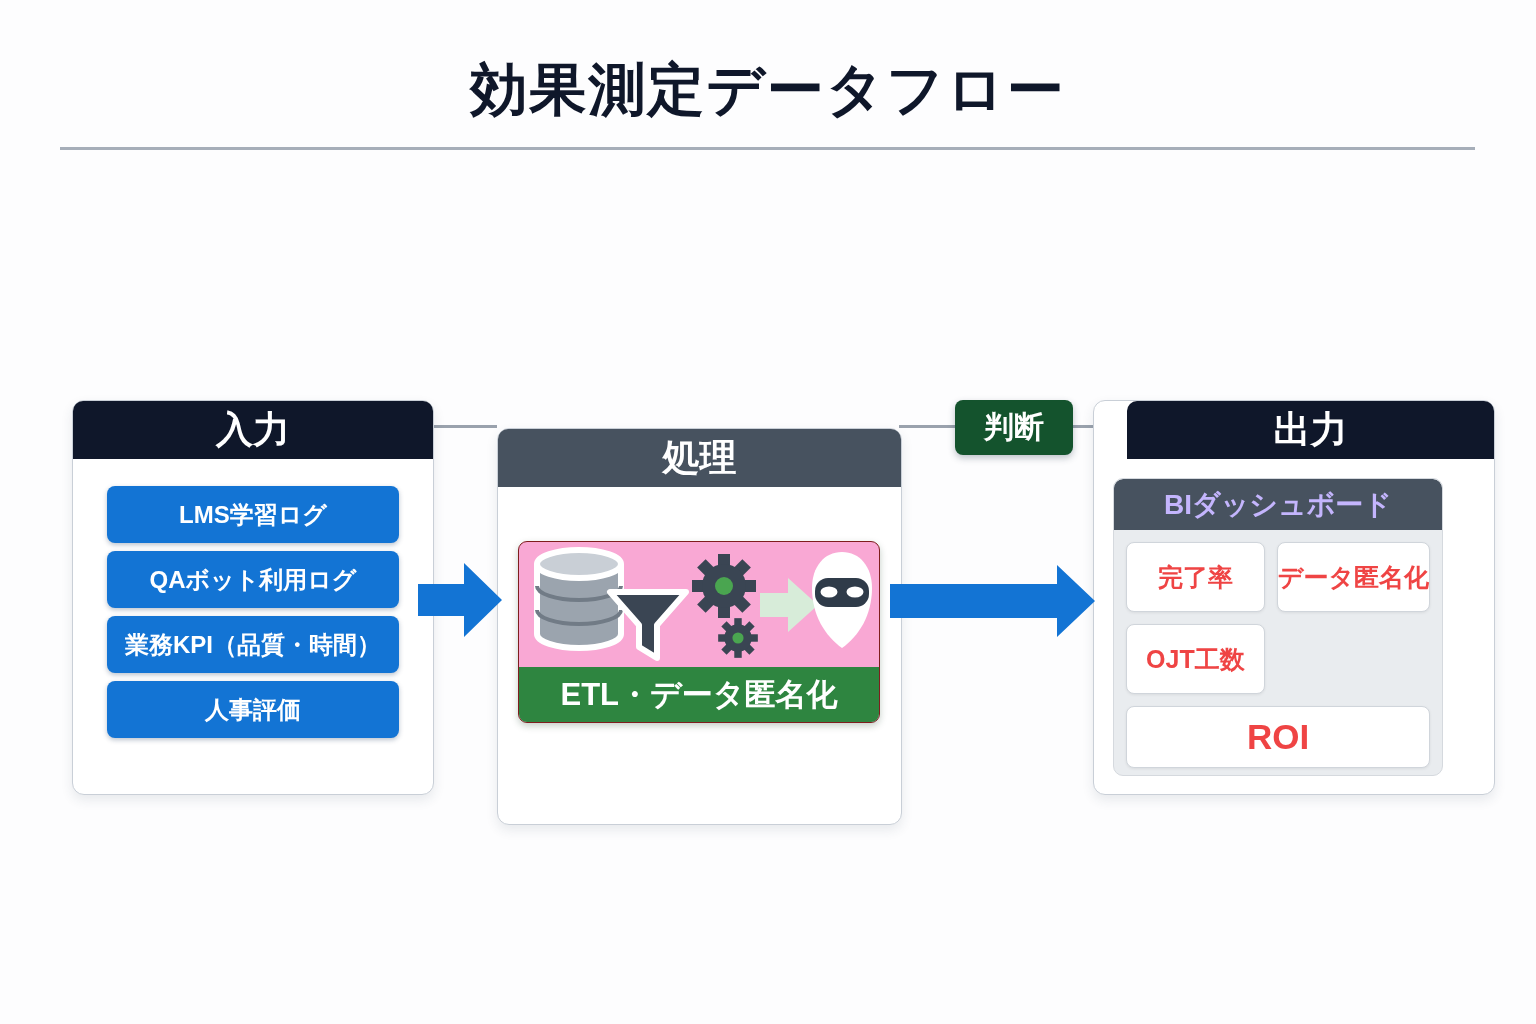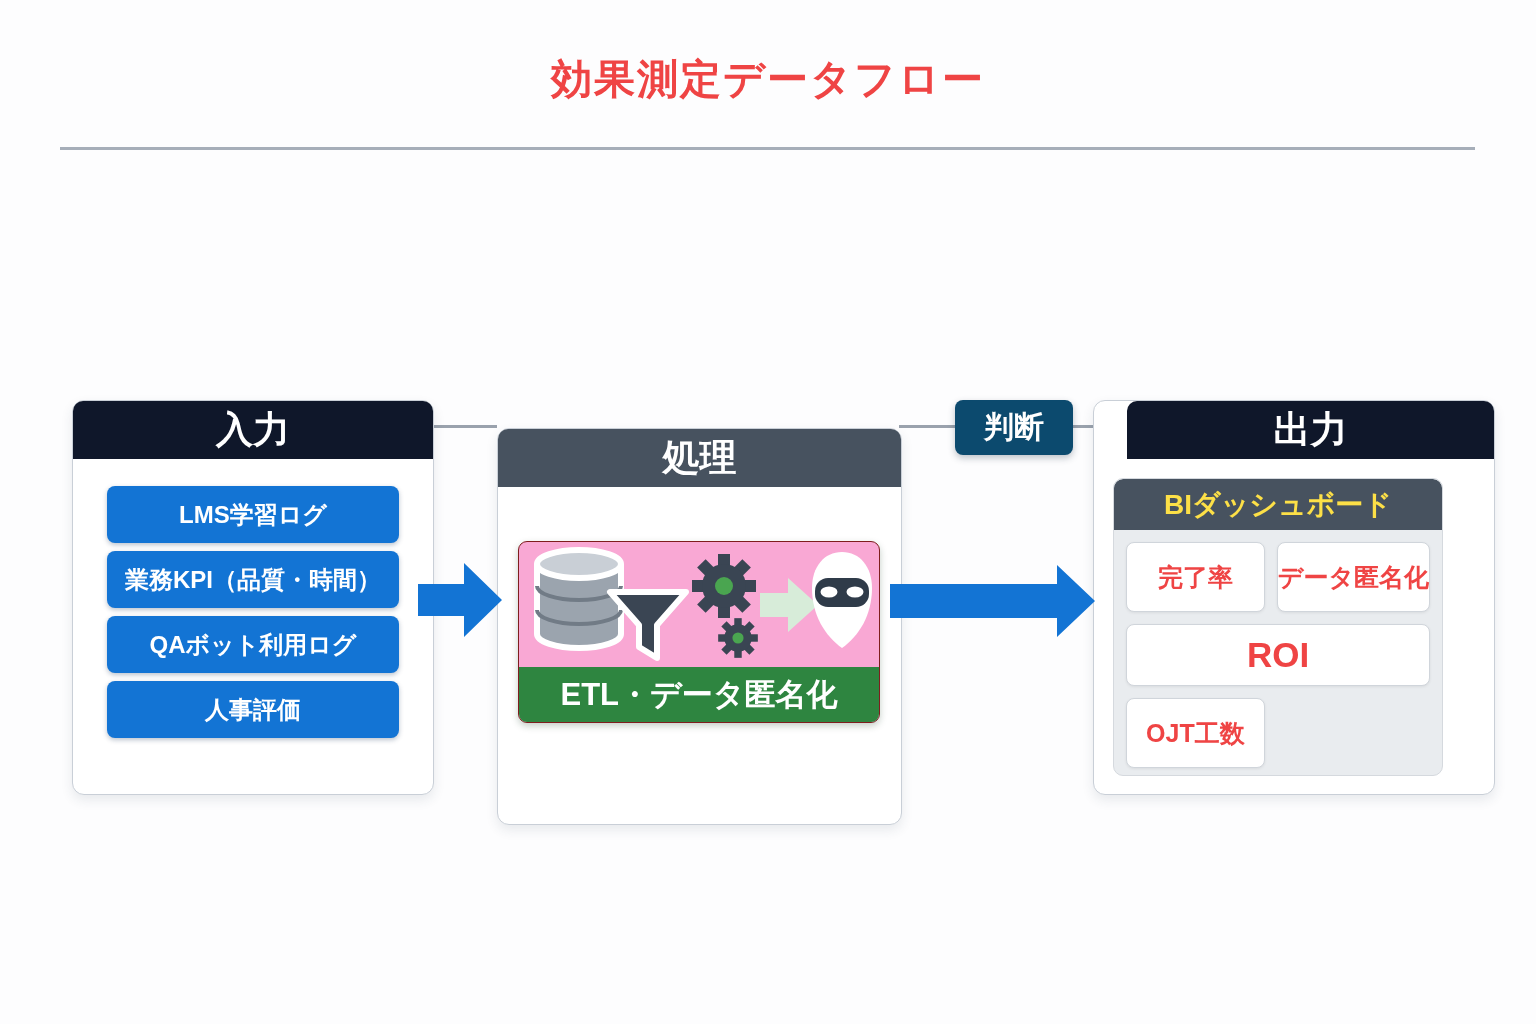--- a/index.html
+++ b/index.html
@@ -1,20 +1,20 @@
 <!DOCTYPE html>
 <html><head>
 <meta charset="utf-8">
 <style>
   html,body{margin:0;padding:0;background:#fdfdfe;}
   body{font-family:"Liberation Sans","DejaVu Sans",sans-serif;}
   .canvas{position:relative;width:1536px;height:1024px;background:#fdfdfe;overflow:hidden;}
 
   .page-title{position:absolute;top:52px;left:0;width:100%;text-align:center;
-    font-size:41px;font-weight:800;color:#ef4444;letter-spacing:2px;}
+    font-size:57px;font-weight:800;color:#0f172a;letter-spacing:2px;}
   .divider{position:absolute;top:147px;left:60px;width:1415px;height:3px;background:#a6aeb9;}
 
   .card{position:absolute;background:#ffffff;border:1.5px solid #c9cfd7;border-radius:12px;
     box-shadow:0 5px 12px rgba(40,55,75,0.10);}
   .card-header{display:flex;align-items:center;justify-content:center;height:58px;
     border-radius:10px 10px 0 0;color:#ffffff;font-weight:800;font-size:37px;}
   .hdr-blue{background:#0f172a;}
   .hdr-slate{background:#47525f;}
 
   .conn{position:absolute;top:425px;height:3px;background:#9aa2ad;}
@@ -28,28 +28,28 @@
   
   .green-box{position:absolute;left:20px;top:112px;width:360px;height:180px;border-radius:9px;
     background:#f9a8d4;border:1px solid #7f1d1d;overflow:hidden;
     box-shadow:0 3px 7px rgba(20,60,30,0.25);}
   .green-icons{position:relative;height:125px;}
   .green-caption{position:absolute;left:0;right:0;bottom:0;height:55px;background:#2e8540;
     color:#ffffff;font-weight:800;font-size:31px;display:flex;align-items:center;
     justify-content:center;white-space:nowrap;}
 
   
-  .decision{position:absolute;left:955px;top:400px;width:118px;height:55px;background:#0c4a6e;
+  .decision{position:absolute;left:955px;top:400px;width:118px;height:55px;background:#14532d;
     border-radius:8px;color:#ffffff;font-weight:800;font-size:30px;display:flex;
     align-items:center;justify-content:center;box-shadow:0 3px 7px rgba(40,55,75,0.30);}
 
   
   .bi-panel{position:absolute;left:19px;top:77px;width:328px;height:296px;background:#e9ecef;
     border:1px solid #d5d9de;border-radius:10px;overflow:hidden;}
-  .bi-header{height:51px;background:#47525f;color:#fde047;font-weight:800;font-size:28px;
+  .bi-header{height:51px;background:#47525f;color:#c4b5fd;font-weight:800;font-size:28px;
     display:flex;align-items:center;justify-content:center;border-radius:9px 9px 0 0;
     white-space:nowrap;}
   .bi-grid{display:grid;grid-template-columns:1fr 1fr;gap:12px;padding:12px;}
   .tile{height:68px;background:#ffffff;border:1.5px solid #d0d5db;border-radius:8px;
     display:flex;align-items:center;justify-content:center;font-weight:700;font-size:25px;
     color:#ef4444;box-shadow:0 1px 3px rgba(0,0,0,0.07);white-space:nowrap;}
   .tile-wide{grid-column:1 / span 2;height:60px;font-size:35px;font-weight:800;}
 
   .arrow{position:absolute;}
 </style>
@@ -62,22 +62,22 @@
   <div class="divider"></div>
 
   <div class="conn" style="left:431px;width:66px;"></div>
   <div class="conn" style="left:899px;width:56px;"></div>
   <div class="conn" style="left:1072px;width:22px;"></div>
 
   <div class="card" style="left:72px;top:400px;width:360px;height:393px;">
     <div class="card-header hdr-blue">入力</div>
     <div class="items">
       <div class="item">LMS学習ログ</div>
+      <div class="item">QAボット利用ログ</div>
       <div class="item">業務KPI（品質・時間）</div>
-      <div class="item">QAボット利用ログ</div>
       <div class="item">人事評価</div>
     </div>
   </div>
 
   <div class="card" style="left:497px;top:398px;width:403px;height:395px;margin-top:30px;">
     <div class="card-header hdr-slate">処理</div>
     <div class="green-box">
       <div class="green-icons">
         <svg width="346" height="125" viewBox="0 0 346 125" style="position:absolute;left:7px;top:0;">
 
@@ -133,22 +133,22 @@
     <span>判断</span>
   </div>
 
   <div class="card" style="left:1093px;top:400px;width:367px;height:393px;padding-left:33px;">
     <div class="card-header hdr-blue">出力</div>
     <div class="bi-panel">
       <div class="bi-header">BIダッシュボード</div>
       <div class="bi-grid">
         <div class="tile">完了率</div>
         <div class="tile">データ匿名化</div>
+        <div class="tile">OJT工数</div>
         <div class="tile tile-wide">ROI</div>
-        <div class="tile">OJT工数</div>
       </div>
     </div>
   </div>
 
   <svg class="arrow" style="left:418px;top:563px;" width="84" height="74">
     <polygon points="0,21 46,21 46,0 84,37 46,74 46,53 0,53" fill="#1374d4"></polygon>
   </svg>
   <svg class="arrow" style="left:890px;top:565px;" width="205" height="72">
     <polygon points="0,19 167,19 167,0 205,36 167,72 167,53 0,53" fill="#1374d4"></polygon>
   </svg>

